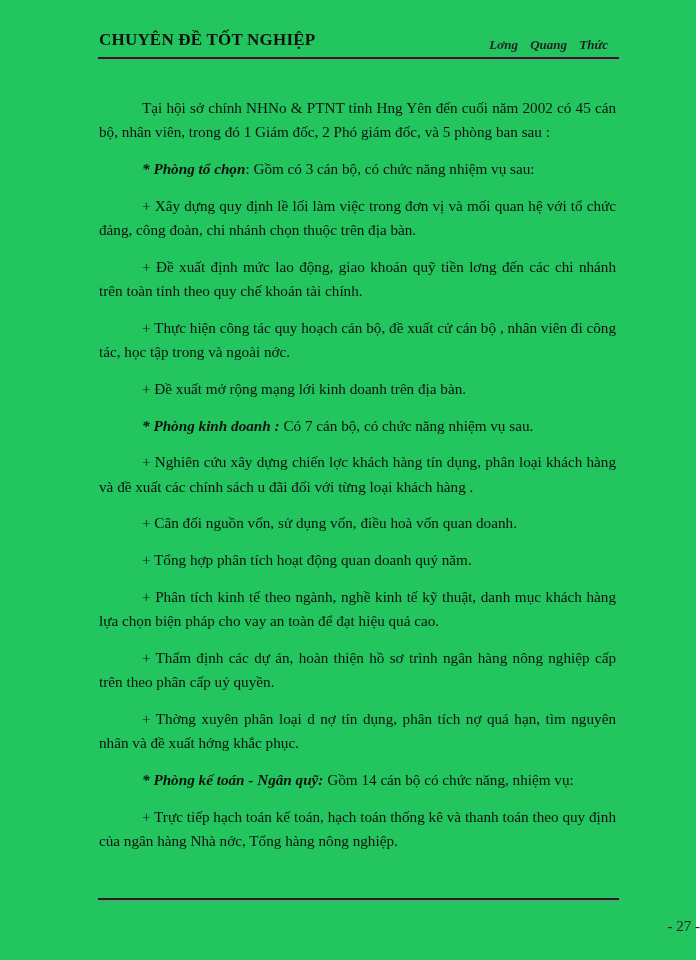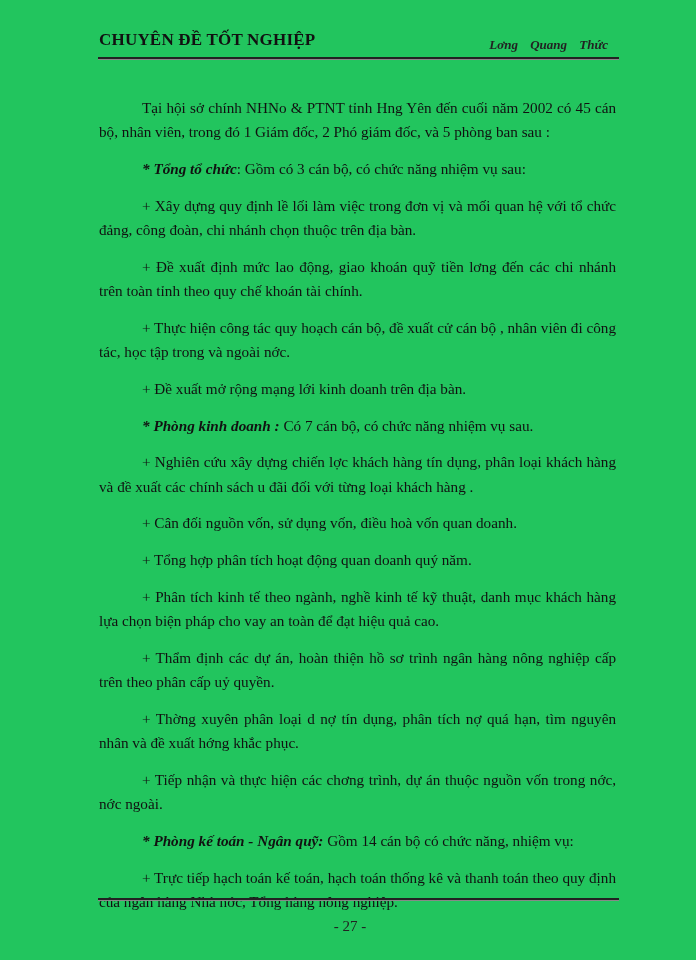--- a/index.html
+++ b/index.html
@@ -13,45 +13,44 @@
                    font-weight: bold; color: #222; word-spacing: 9px; font-family: Liberation Serif, serif; margin-top: 6px; }
   .header-rule { position: absolute; left: 98px; width: 521px; top: 57px; height: 2px;
                  background: #222; border-bottom: 1px solid #888; }
 
   .body { position: absolute; left: 99px; width: 517px; top: 96px; font-size: 15.2px; line-height: 24.2px; }
   .p { margin: 0 0 12.6px 0; text-align: justify; text-indent: 43px; }
   .p .b { font-weight: bold; font-style: italic; }
 
   .footer-rule { position: absolute; left: 98px; width: 521px; top: 898px; height: 2px;
                  background: #222; border-bottom: 1px solid #888; }
-  .page-number { position: absolute; left: 0; width: 700px; top: 918px; text-align: center;
+  .page-number { position: absolute; left: 0; width: 700px; top: 918px; text-align: right;
                  font-size: 15px; color: #222; }
 </style>
 </head>
 <body>
 
 <div class="page">
   <div class="header-title">CHUYÊN ĐỀ TỐT NGHIỆP</div>
   <div class="header-author">Lơng Quang Thức</div>
   <div class="header-rule"></div>
 
   <div class="body">
     <p class="p"><span class="b"></span><span>Tại hội sở chính NHNo &amp; PTNT tỉnh Hng   Yên đến cuối năm 2002 có 45 cán bộ, nhân viên, trong đó 1 Giám đốc, 2 Phó giám đốc, và 5 phòng ban sau :</span></p>
-    <p class="p"><span class="b">* Tổng tổ chức</span><span>: Gồm có 3 cán bộ, có chức năng nhiệm vụ sau:</span></p>
+    <p class="p"><span class="b">* Phòng tổ chọn</span><span>: Gồm có 3 cán bộ, có chức năng nhiệm vụ sau:</span></p>
     <p class="p"><span class="b"></span><span>+ Xây dựng quy định lề lối làm việc trong đơn vị và mối quan hệ với tổ chức đảng, công đoàn, chi nhánh chọn thuộc trên địa bàn.</span></p>
     <p class="p"><span class="b"></span><span>+ Đề xuất định mức lao động, giao khoán quỹ tiền lơng   đến các chi nhánh trên toàn tỉnh theo quy chế khoán tài chính.</span></p>
     <p class="p"><span class="b"></span><span>+ Thực hiện công tác quy hoạch cán bộ, đề xuất cử cán bộ , nhân viên đi công tác, học tập trong và ngoài nớc.</span></p>
     <p class="p"><span class="b"></span><span>+ Đề xuất mở rộng mạng lới   kinh doanh trên địa bàn.</span></p>
     <p class="p"><span class="b">* Phòng kinh doanh :</span><span> Có 7 cán bộ, có chức năng nhiệm vụ sau.</span></p>
     <p class="p"><span class="b"></span><span>+ Nghiên cứu xây dựng chiến lợc   khách hàng tín dụng, phân loại khách hàng và đề xuất các chính sách u   đãi đối với từng loại khách hàng .</span></p>
     <p class="p"><span class="b"></span><span>+ Cân đối nguồn vốn, sử dụng vốn, điều hoà vốn quan doanh.</span></p>
     <p class="p"><span class="b"></span><span>+ Tổng hợp phân tích hoạt động quan doanh quý năm.</span></p>
     <p class="p"><span class="b"></span><span>+ Phân tích kinh tế theo ngành, nghề kinh tế kỹ thuật, danh mục khách hàng lựa chọn biện pháp cho vay an toàn để đạt hiệu quả cao.</span></p>
     <p class="p"><span class="b"></span><span>+ Thẩm định các dự án, hoàn thiện hồ sơ trình ngân hàng nông nghiệp cấp trên theo phân cấp uỷ quyền.</span></p>
     <p class="p"><span class="b"></span><span>+ Thờng   xuyên phân loại d   nợ tín dụng, phân tích nợ quá hạn, tìm nguyên nhân và đề xuất hớng   khắc phục.</span></p>
-    <p class="p"><span class="b"></span><span>+ Tiếp nhận và thực hiện các chơng   trình, dự án thuộc nguồn vốn trong nớc,   nớc   ngoài.</span></p>
     <p class="p"><span class="b">* Phòng kế toán - Ngân quỹ:</span><span> Gồm 14 cán bộ có chức năng, nhiệm vụ:</span></p>
     <p class="p"><span class="b"></span><span>+ Trực tiếp hạch toán kế toán, hạch toán thống kê và thanh toán theo quy định của ngân hàng Nhà nớc,   Tổng hàng nông nghiệp.</span></p>
   </div>
 
   <div class="footer-rule"></div>
   <div class="page-number">- 27 -</div>
 </div>
 
 </body></html>

